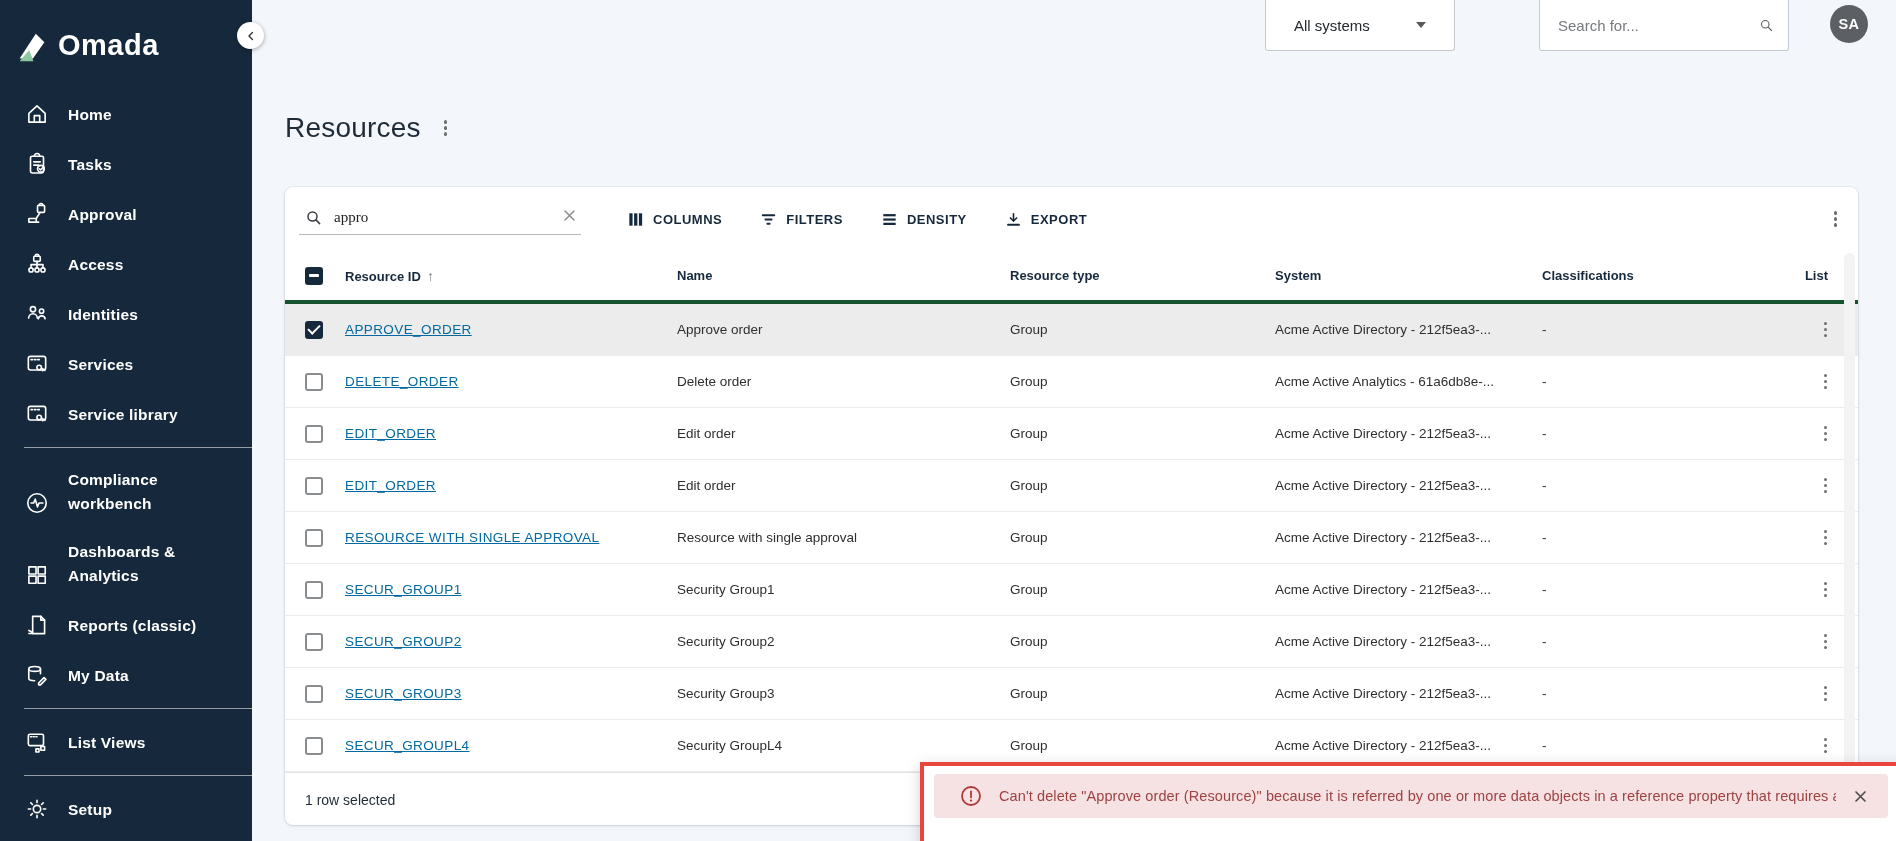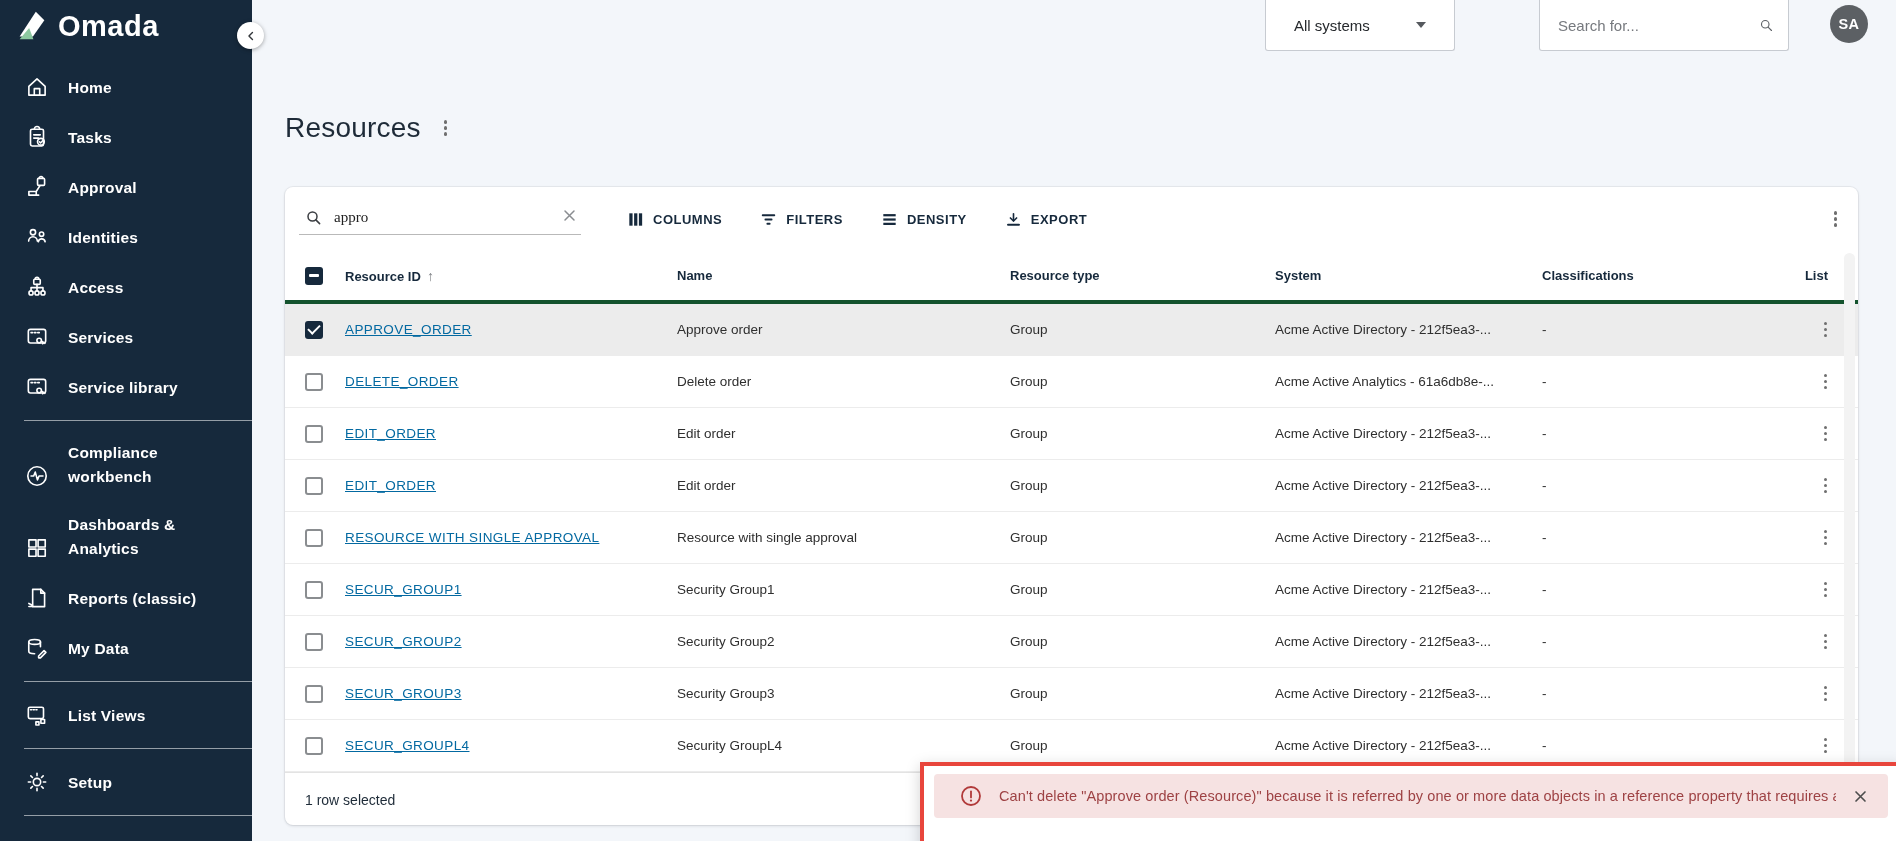--- a/index.html
+++ b/index.html
@@ -4,21 +4,21 @@
 <style>
   html,body{margin:0;padding:0;}
   body{
     width:1896px;height:841px;position:relative;overflow:hidden;
     background:#F3F6FA;
     font-family:"Liberation Sans","DejaVu Sans",sans-serif;
     -webkit-font-smoothing:antialiased;
   }
   
   .sidebar{position:absolute;left:0;top:0;width:252px;height:841px;background:#16293C;color:#fff;z-index:5;}
-  .logo-row{display:flex;align-items:center;gap:7px;padding:2px 0 0 13px;height:48px;}
+  .logo-row{display:flex;gap:7px;padding:29px 0 0 13px;height:48px;}
   .logo-mark{width:38px;height:38px;flex:none;}
   .logo-text{font-size:29px;font-weight:700;letter-spacing:.5px;color:#fff;}
   .nav{margin-top:12px;}
   .nav-item{display:flex;align-items:flex-end;gap:18px;padding:12px 10px 12px 24px;cursor:pointer;}
   .nav-item svg{width:26px;height:26px;flex:none;stroke:#fff;fill:none;stroke-width:1.5;stroke-linecap:round;stroke-linejoin:round;}
   .nav-label{font-size:15.5px;font-weight:600;line-height:24px;letter-spacing:.2px;max-width:150px;}
   .nav-divider{border:none;border-top:1.5px solid rgba(255,255,255,.55);margin:8px 0 8px 24px;}
   .collapse-btn{position:absolute;left:237px;top:22px;width:27px;height:27px;border-radius:50%;background:#fff;
     box-shadow:0 1px 4px rgba(0,0,0,.35);display:flex;align-items:center;justify-content:center;z-index:7;cursor:pointer;}
   .collapse-btn svg{width:14px;height:14px;stroke:#33373b;stroke-width:2.4;fill:none;stroke-linecap:round;stroke-linejoin:round;}
@@ -111,37 +111,37 @@
       <div class="nav-item">
         <svg viewBox="0 0 24 24">
           <rect x="12.5" y="4" width="6.5" height="6.5" rx="1"></rect>
           <path d="M14 4 a1.7 1.7 0 0 1 3.4 0"></path>
           <path d="M4.5 19.5 H13.5 M4.5 19.5 V16.2 h6.8 v3.3 M11.3 16.2 L14.6 11"></path>
         </svg>
         <span class="nav-label">Approval</span>
       </div>
       <div class="nav-item">
         <svg viewBox="0 0 24 24">
-          <circle cx="8.3" cy="7.6" r="2.4"></circle>
-          <path d="M4.3 15.8 a4 4 0 0 1 8 0"></path>
-          <circle cx="16.2" cy="9.4" r="2"></circle>
-          <path d="M13.2 16.4 a3.2 3.2 0 0 1 6.3 0"></path>
-        </svg>
-        <span class="nav-label">Identities</span>
-      </div>
-      <div class="nav-item">
-        <svg viewBox="0 0 24 24">
           <rect x="9" y="4.8" width="6" height="4.8" rx="1"></rect>
           <path d="M10.3 4.8 a1.7 1.7 0 0 1 3.4 0"></path>
           <path d="M12 9.6 v3 M12 12.6 H6.5 v2.8 M12 12.6 h5.5 v2.8 M12 12.6 v2.8"></path>
           <circle cx="6.5" cy="17.5" r="1.9"></circle>
           <circle cx="12" cy="17.5" r="1.9"></circle>
           <circle cx="17.5" cy="17.5" r="1.9"></circle>
         </svg>
         <span class="nav-label">Access</span>
+      </div>
+      <div class="nav-item">
+        <svg viewBox="0 0 24 24">
+          <circle cx="8.3" cy="7.6" r="2.4"></circle>
+          <path d="M4.3 15.8 a4 4 0 0 1 8 0"></path>
+          <circle cx="16.2" cy="9.4" r="2"></circle>
+          <path d="M13.2 16.4 a3.2 3.2 0 0 1 6.3 0"></path>
+        </svg>
+        <span class="nav-label">Identities</span>
       </div>
       <div class="nav-item">
         <svg viewBox="0 0 24 24">
           <rect x="4" y="5" width="16" height="12.5" rx="2"></rect>
           <path d="M6.5 8 h1.4 M9.6 8 h1.4 M12.7 8 h1.4"></path>
           <circle cx="14" cy="15.3" r="2.1"></circle>
           <path d="M16.1 15.8 l3.2 2 M18 16.9 l-0.8 1.3"></path>
         </svg>
         <span class="nav-label">Services</span>
       </div>

